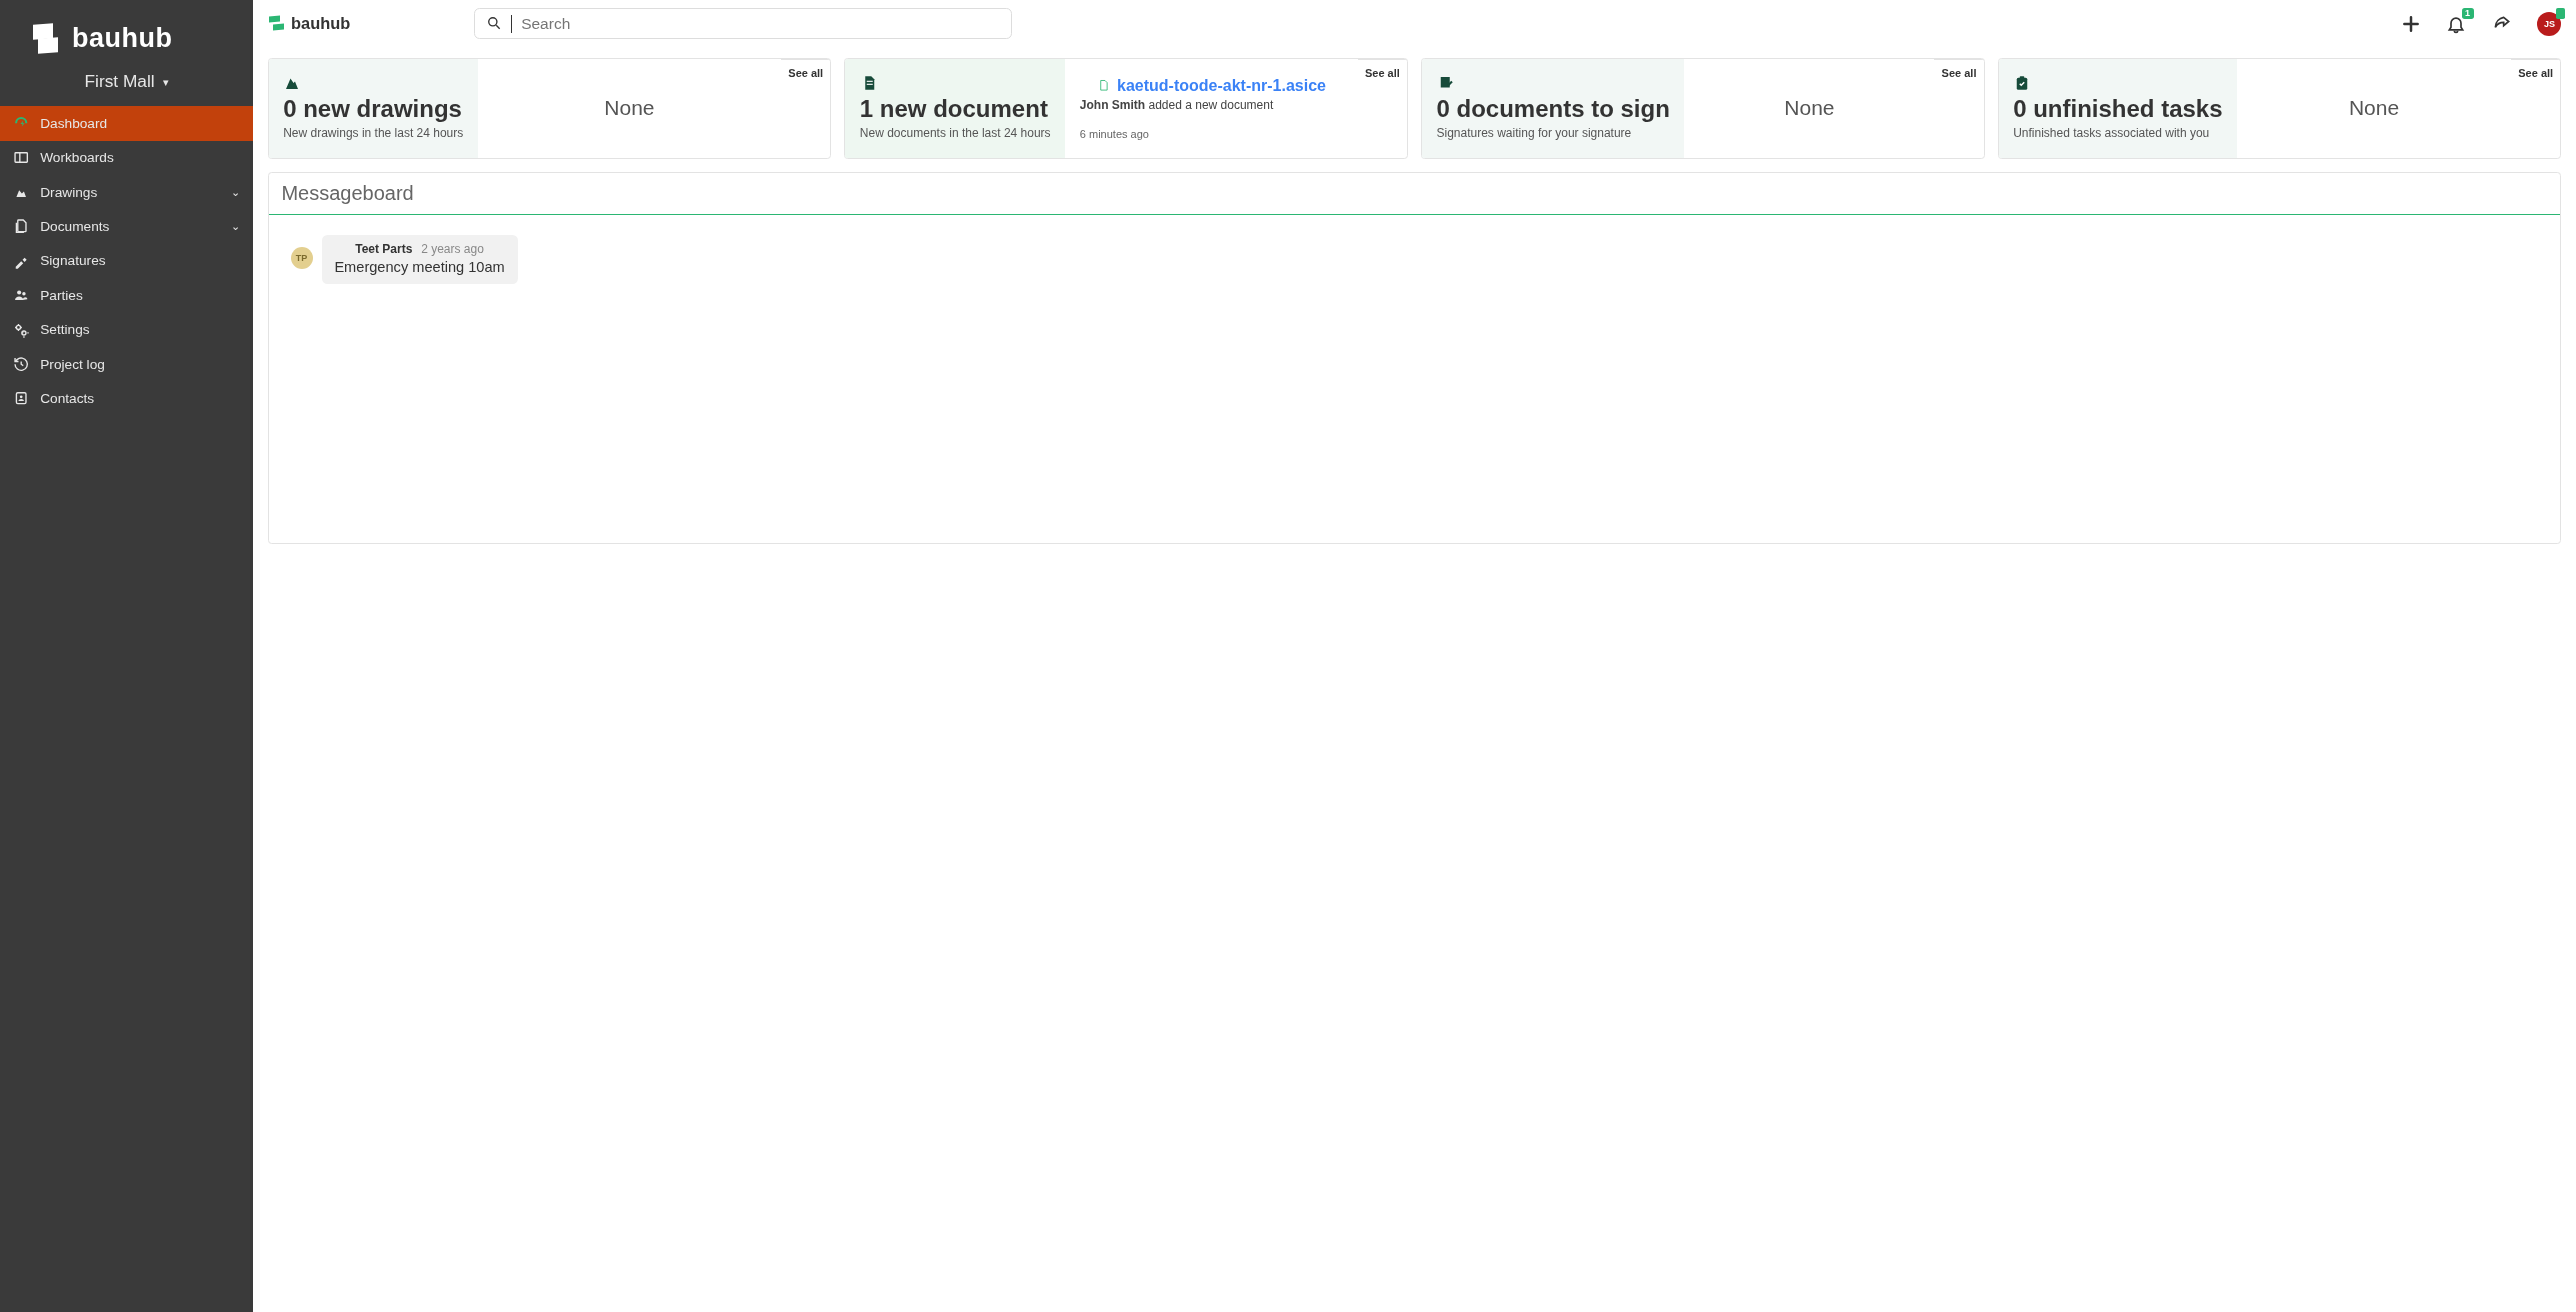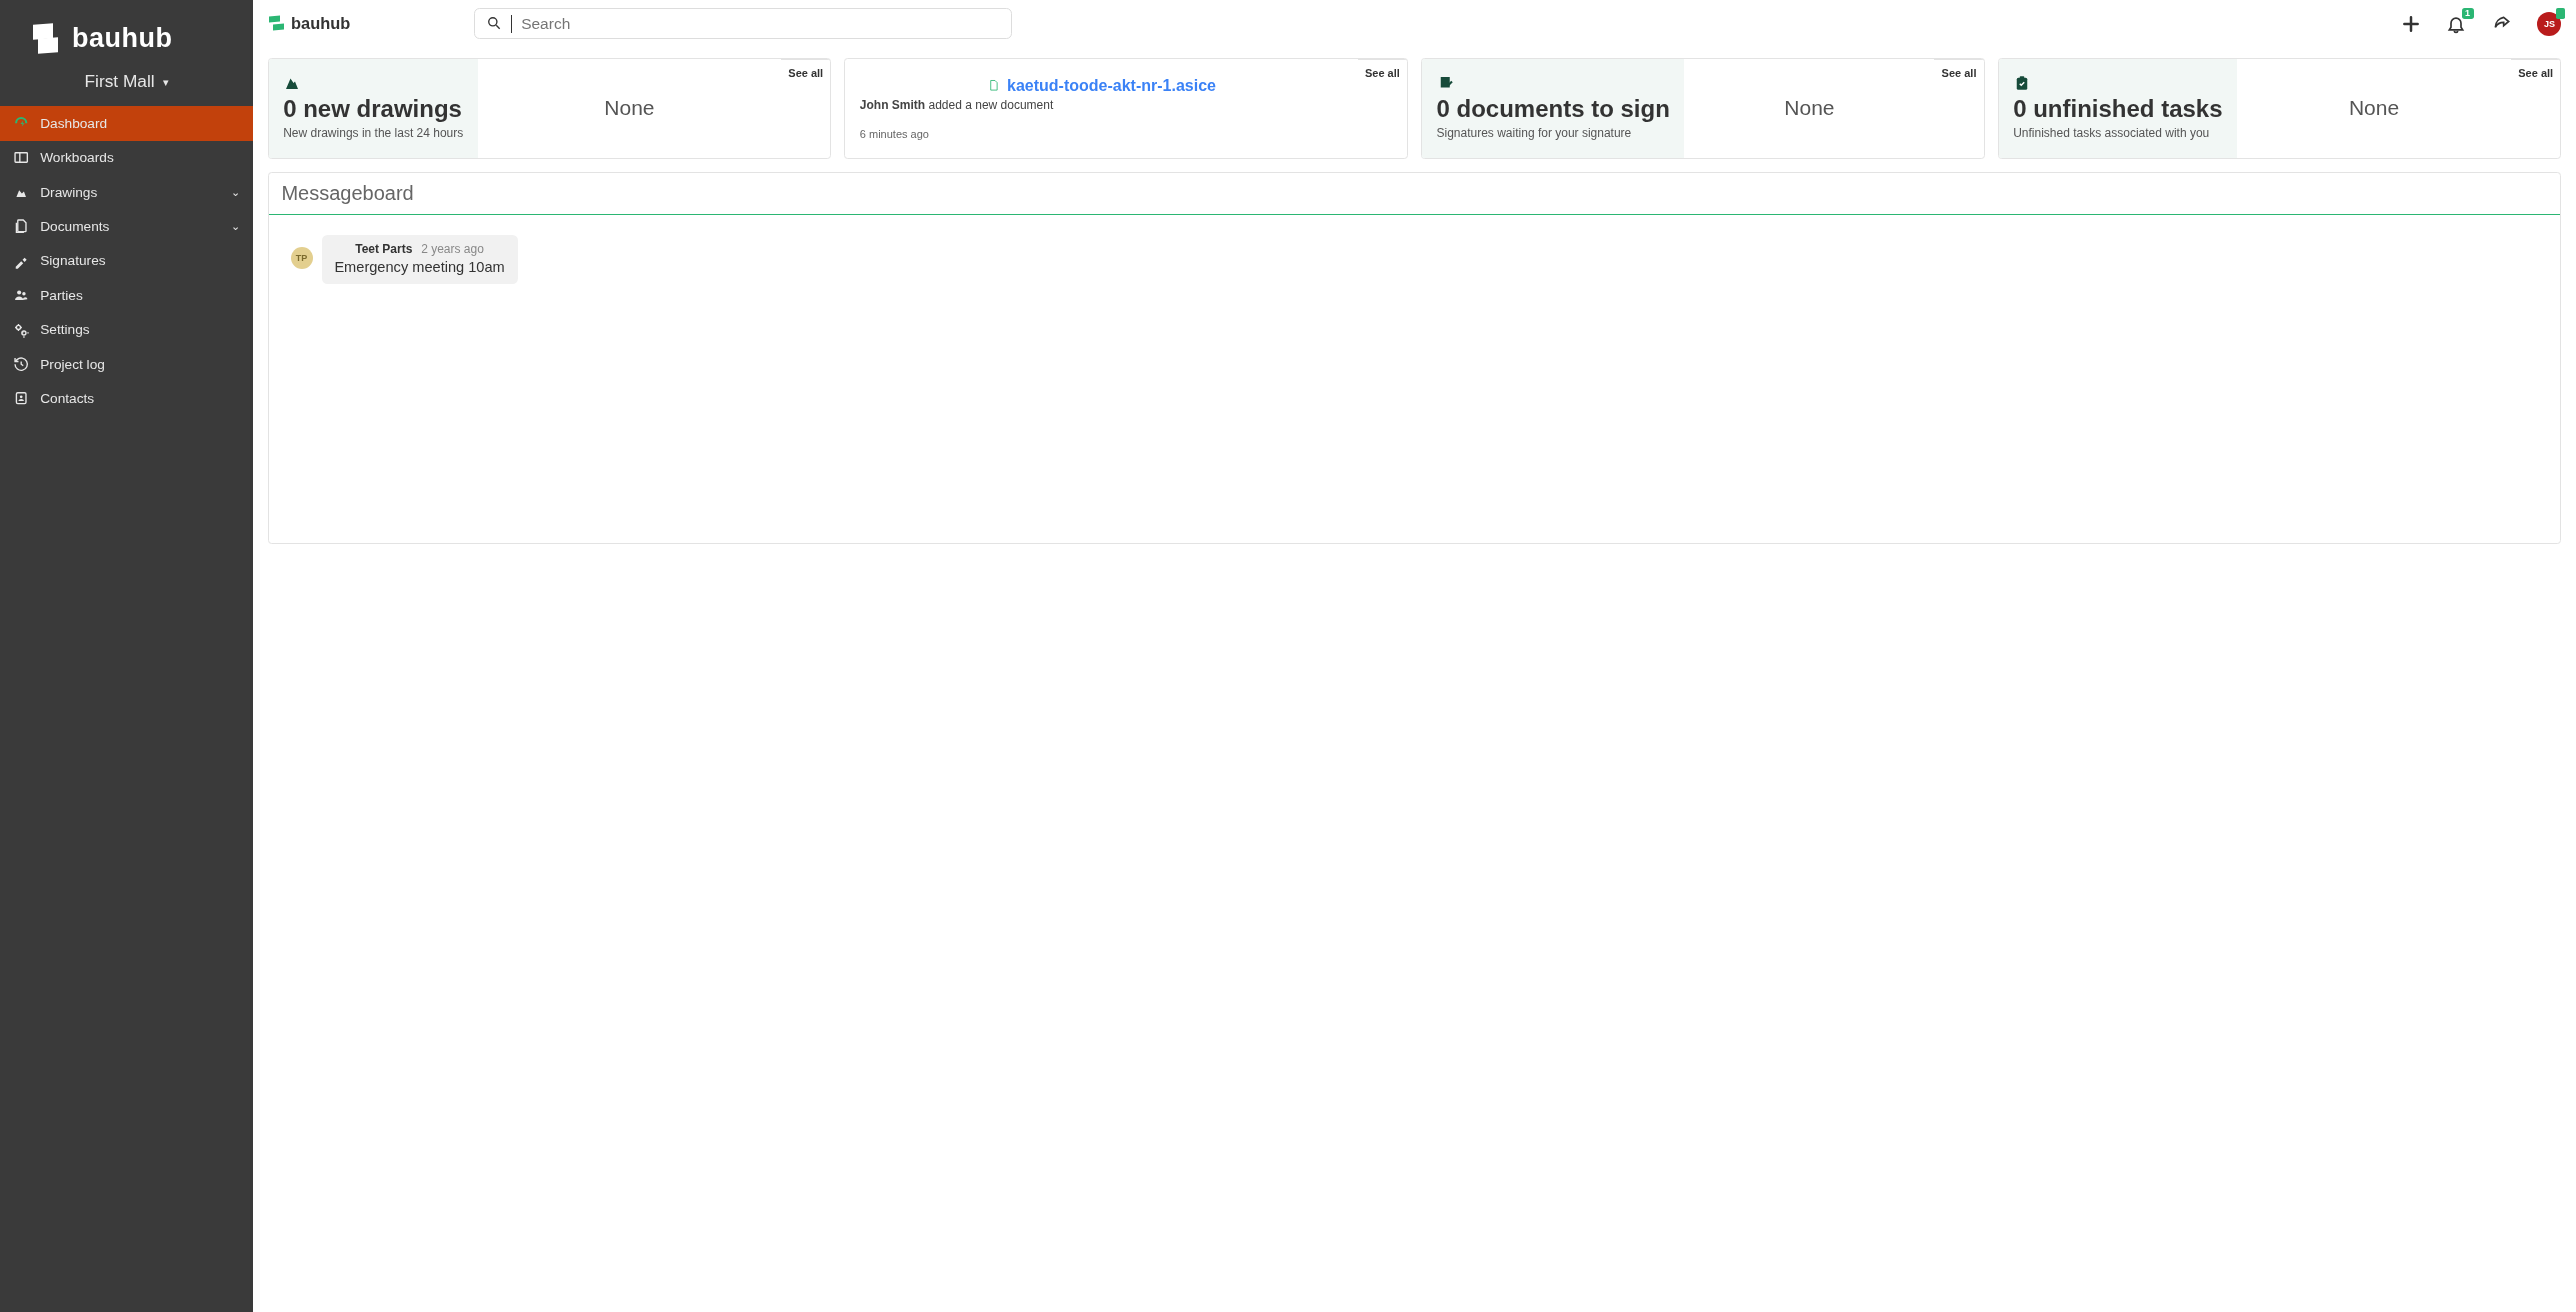--- a/index.html
+++ b/index.html
@@ -241,20 +241,29 @@
             <div class="sub">New drawings in the last 24 hours</div>
           </div>
           <div class="cbody">
               <div class="none-text">None</div>
             </div>
           <div class="cfoot">See all</div>
         </div>
 
         <div class="card c2">
           <div class="stripe diag-blue"></div>
+          <div class="chead">
+            <svg class="card-icon" viewBox="0 0 24 24">
+                <path d="M7 3h8l4 4v14H7z" fill="#174b3a"></path>
+                <rect x="9" y="9" width="8" height="1.5" fill="#fff"></rect>
+                <rect x="9" y="13" width="8" height="1.5" fill="#fff"></rect>
+              </svg>
+            <h2>1 new document</h2>
+            <div class="sub">New documents in the last 24 hours</div>
+          </div>
           <div class="cbody">
             <div class="doc-item">
               <div class="doc-link">
                 <svg class="fi" viewBox="0 0 24 24">
                     <path d="M7 3h8l4 4v14H7z"></path>
                   </svg>
                 <span>kaetud-toode-akt-nr-1.asice</span>
               </div>
               <div class="meta"><span class="who">John Smith</span><span> added a new document</span></div>
               <div class="time">6 minutes ago</div>

